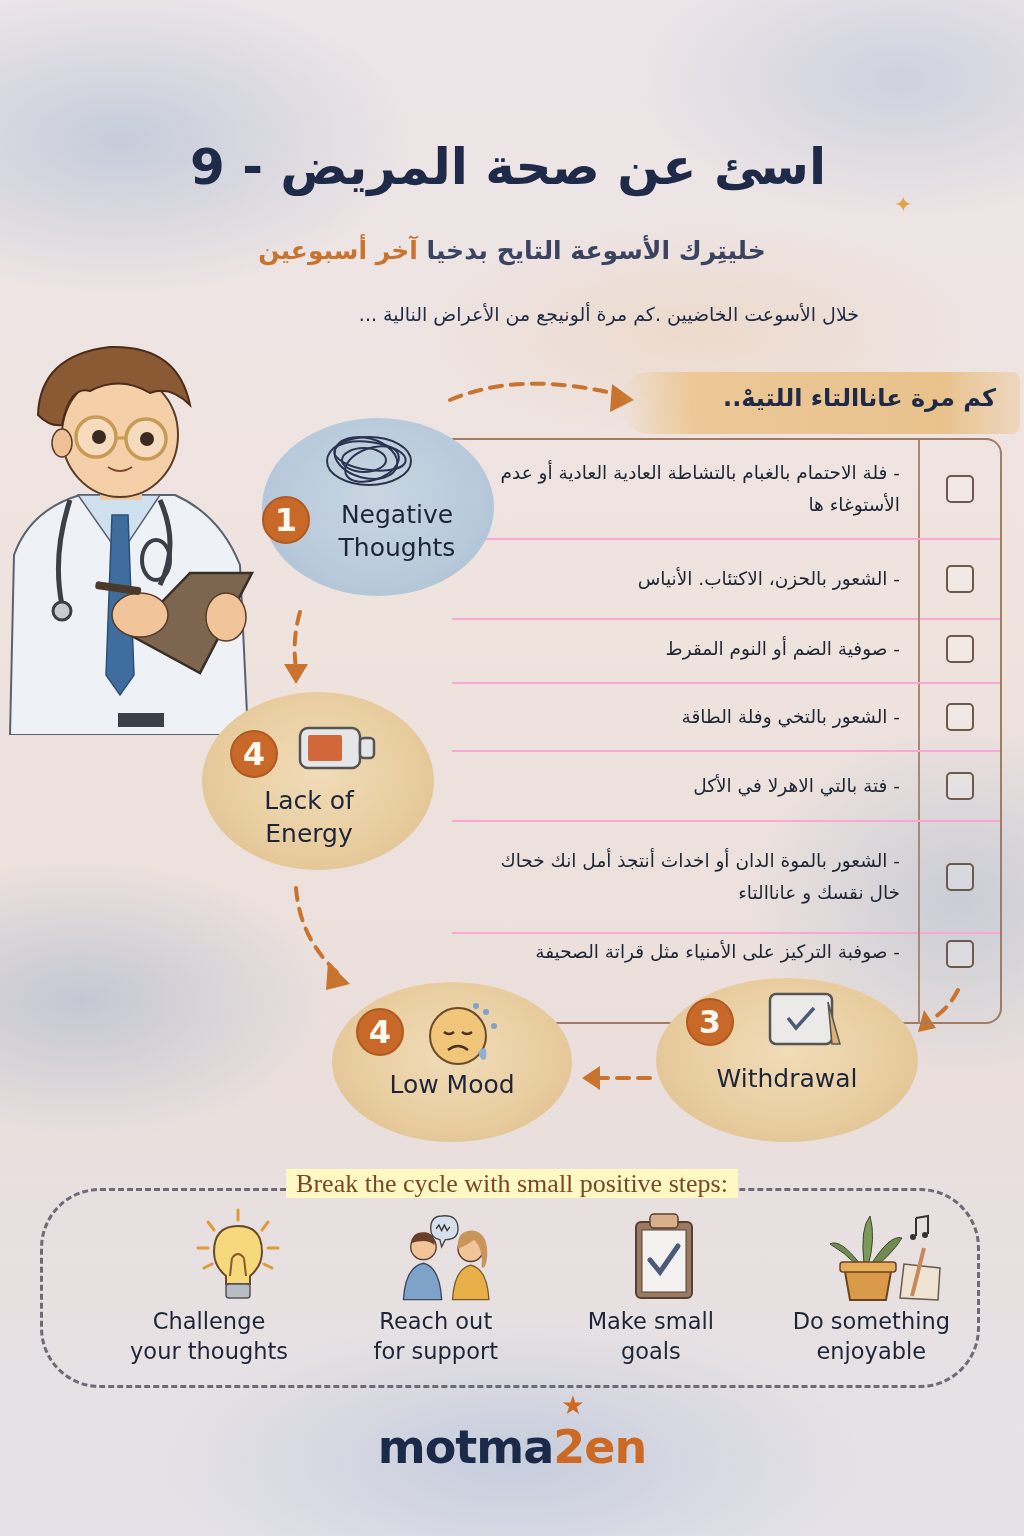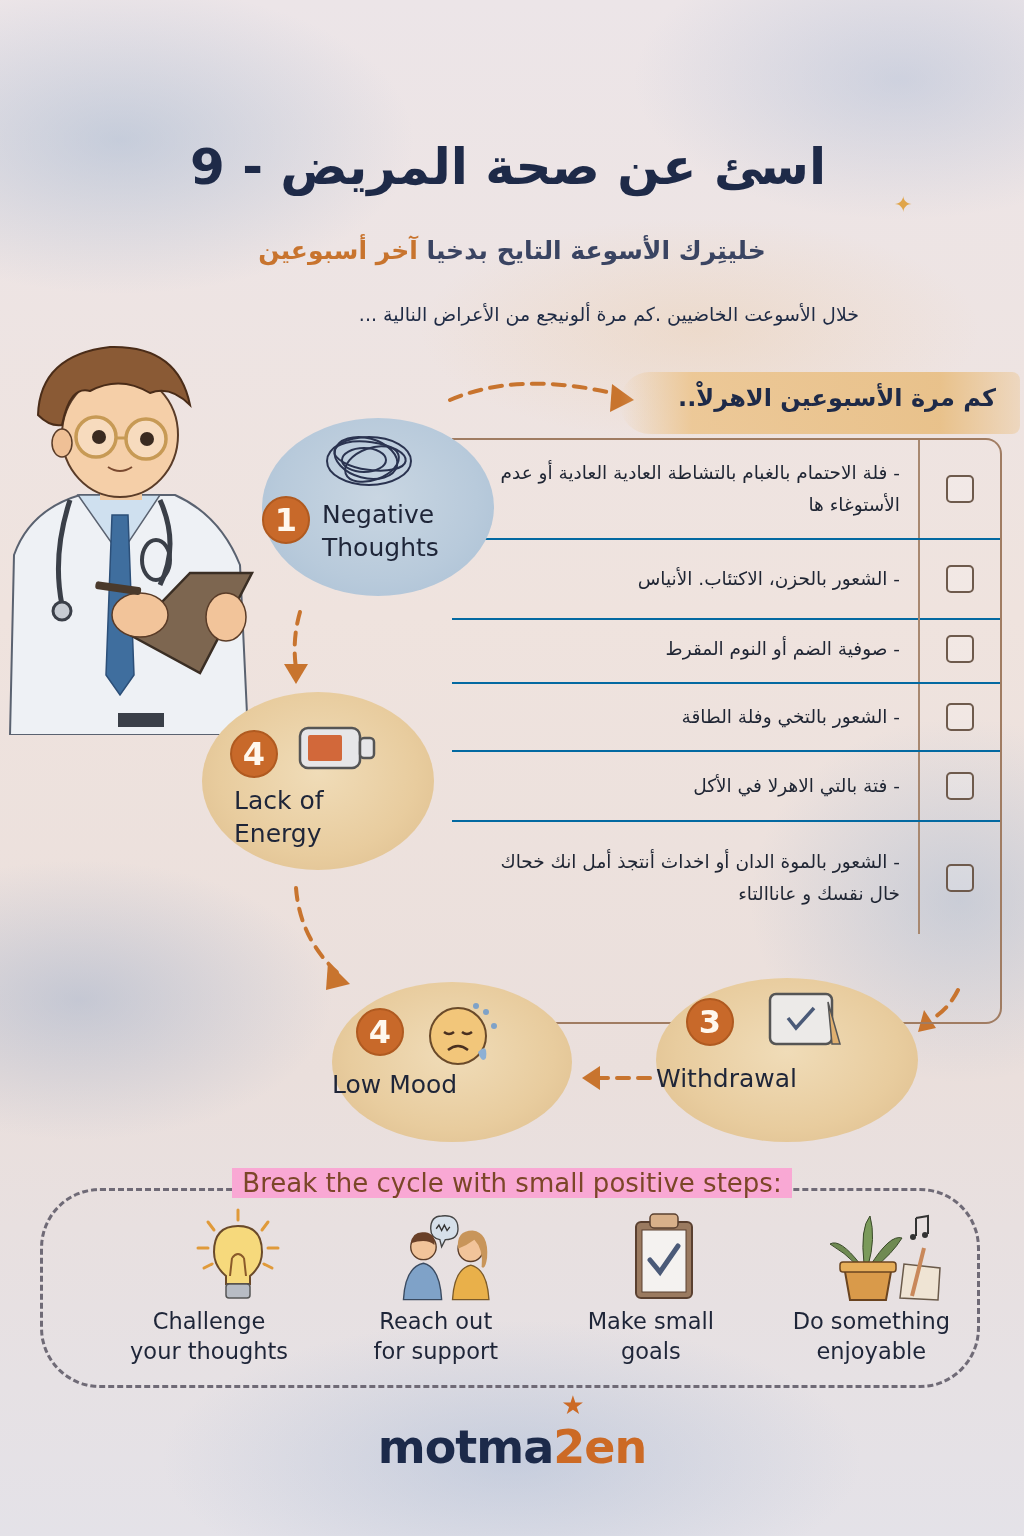--- a/index.html
+++ b/index.html
@@ -51,21 +51,21 @@
   }
 
   
   .checklist {
     left: 452px; top: 438px; width: 550px; height: 586px;
     border: 2px solid #a07c62; border-radius: 0 16px 16px 0;
     border-left: none;
   }
   .row {
     position: absolute; left: 0; width: 548px;
-    border-bottom: 2px solid #0369a1;
+    border-bottom: 2px solid #f9a8d4;
   }
   .row:last-child { border-bottom: none; }
   .row .check-cell {
     position: absolute; right: 0; top: 0; bottom: 0; width: 82px;
     border-left: 2px solid #a88870;
     display: flex; align-items: center; justify-content: center;
   }
   .checkbox {
     width: 28px; height: 28px; border: 2.5px solid #6e5a4c; border-radius: 5px;
     background: rgba(255,255,255,0.2); cursor: pointer;
@@ -94,33 +94,33 @@
   .b-withdraw { left: 656px; top: 978px; width: 262px; height: 164px; }
 
   .num-badge {
     width: 48px; height: 48px; border-radius: 50%;
     background: #c8692a; color: #fff8ee; font-weight: bold; font-size: 32px;
     display: flex; align-items: center; justify-content: center;
     border: 2px solid #b05a20;
   }
   .bubble-label {
     font-family: "DejaVu Sans", sans-serif; font-size: 25px; color: #1e2538;
-    text-align: left; line-height: 33px;
+    text-align: center; line-height: 33px;
   }
 
   
   .steps-box {
     left: 40px; top: 1188px; width: 940px; height: 200px;
     border: 3px dashed #6f6a76; border-radius: 60px;
   }
   .steps-title {
     left: 0; width: 1024px; top: 1168px; text-align: center;
     font-size: 26px; color: #7b4628;
   }
-  .steps-title span { background: #f9a8d4; padding: 0 10px; }
+  .steps-title span { background: #fef9c3; padding: 0 10px; font-family: Liberation Serif, serif; }
   .step {
     width: 210px; top: 1208px; display: flex; flex-direction: column; align-items: flex-end;
   }
   .step-icon { width: 100px; height: 96px; }
   .step-label {
     margin-top: 2px; text-align: center; font-size: 22.5px; line-height: 30px; color: #1e2538;
   }
 
   
   .logo {
@@ -196,21 +196,21 @@
   <g fill="#c8742e">
     <polygon points="612,384 634,400 610,412"></polygon>
     <polygon points="284,664 308,664 296,684"></polygon>
     <polygon points="328,962 350,984 326,990"></polygon>
     <polygon points="600,1066 582,1078 600,1090"></polygon>
     <polygon points="924,1010 936,1028 918,1032"></polygon>
   </g>
 </svg>
 
 <div class="abs brush"></div>
-<div class="abs table-heading">كم مرة الأسبوعين الاهرلاْ..</div>
+<div class="abs table-heading">كم مرة عاناالتاء اللتيهْ..</div>
 
 <div class="abs checklist">
   <div class="row" style="top:0; height:100px;">
     <div class="item-text">- فلة الاحتمام بالغبام بالتشاطة العادية العادية أو عدم الأستوغاء ها</div>
     <div class="check-cell">
         <div class="checkbox"></div>
       </div>
   </div>
   <div class="row" style="top:100px; height:80px;">
     <div class="item-text">- الشعور بالحزن، الاكتئاب. الأنياس</div>
@@ -232,20 +232,26 @@
   </div>
   <div class="row" style="top:312px; height:70px;">
     <div class="item-text">- فتة بالتي الاهرلا في الأكل</div>
     <div class="check-cell">
         <div class="checkbox"></div>
       </div>
   </div>
   <div class="row" style="top:382px; height:112px;">
     <div class="item-text">- الشعور بالموة الدان أو اخداث أنتجذ أمل انك خحاك خال نقسك و عاناالتاء</div>
     <div class="check-cell">
+        <div class="checkbox"></div>
+      </div>
+  </div>
+  <div class="row" style="top:480px; height:104px; border-bottom:none;">
+    <div class="item-text" style="align-items:flex-start; padding-top:16px;">- صوفبة التركيز على الأمنياء مثل قراتة الصحيفة</div>
+    <div class="check-cell" style="align-items:flex-start; padding-top:20px;">
         <div class="checkbox"></div>
       </div>
   </div>
 </div>
 
 <div class="abs bubble bubble-blue">
   <svg class="abs" style="left:52px; top:8px;" width="110" height="70">
     <g fill="none" stroke="#2a3350" stroke-width="2">
       <ellipse cx="55" cy="35" rx="42" ry="24"></ellipse>
       <ellipse cx="52" cy="32" rx="32" ry="20" transform="rotate(15 52 32)"></ellipse>

